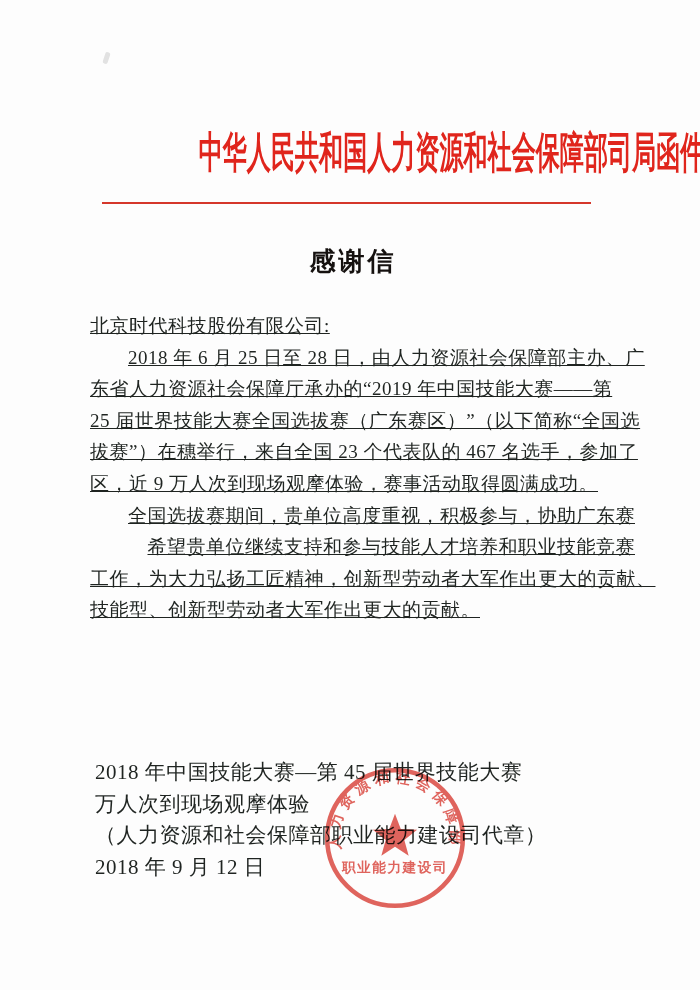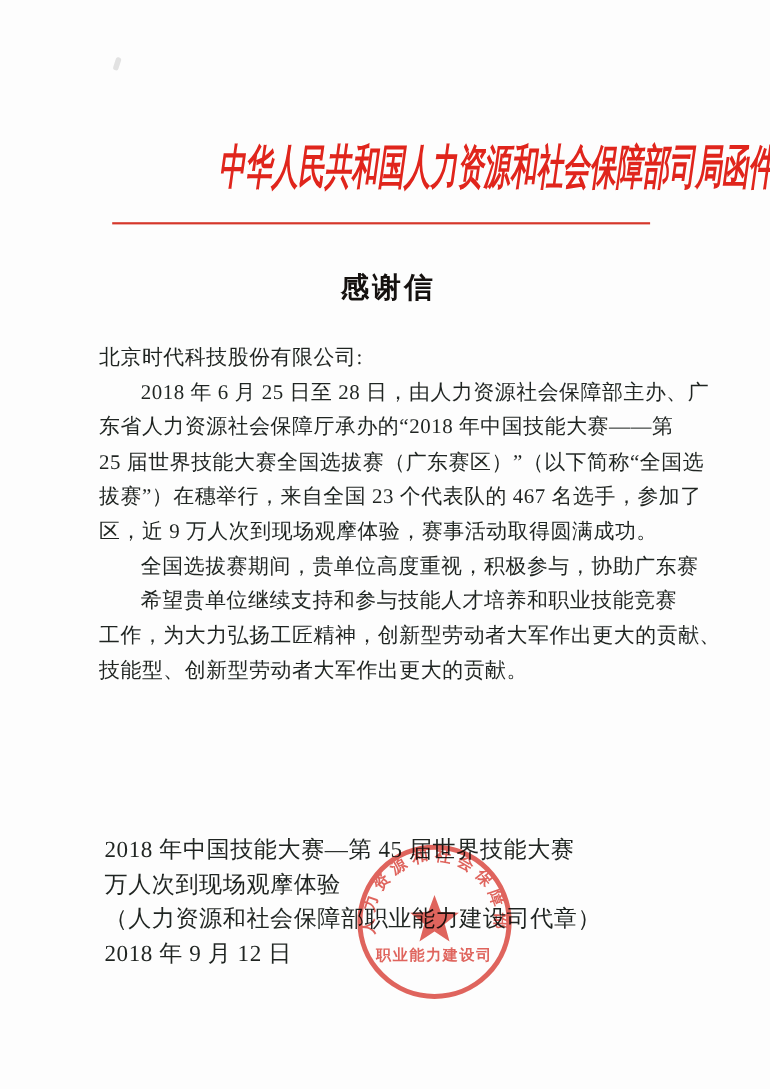--- a/index.html
+++ b/index.html
@@ -6,38 +6,38 @@
   body {
     width:700px; height:990px; position:relative; overflow:hidden;
     background:#fdfdfd;
     font-family:"Liberation Serif","DejaVu Serif",serif;
     color:#1f2421;
   }
   .speck{
     position:absolute; left:104px; top:52px; width:5px; height:12px;
     background:#e2e2e2; transform:rotate(18deg); border-radius:2px;
   }
-  .letterhead{ position:absolute; top:127px; left:0; width:700px; text-align:center;font-style:italic; }
+  .letterhead{ position:absolute; top:127px; left:0; width:700px; text-align:center; }
   .letterhead-inner{
     display:inline-block; white-space:nowrap;
     font-size:43px; font-weight:bold; line-height:52px;
     transform:scaleX(0.56); transform-origin:50% 50%;
     color:#e0251c;
   }
   .red-rule{ position:absolute; top:202px; left:102px; width:489px; height:2px; background:#d5372b; }
   .doc-heading{
     position:absolute; top:244px; left:0; width:706px; text-align:center;
     font-size:26px; font-weight:bold; letter-spacing:3px; color:#15110f;
   }
   .body-block{
     position:absolute; left:90px; top:310px; width:545px;
-    font-size:19px; line-height:31.6px; letter-spacing:0.5px;
+    font-size:19px; line-height:31.6px; letter-spacing:0.5px;text-decoration:underline;
   }
   .line{ white-space:nowrap; }
-  .paragraph .line:first-child{ text-indent:38px; }
+  .paragraph .line:first-child{ text-indent:38px;text-align:right; }
   .signature{
     position:absolute; left:95px; top:757px; width:600px; text-align:left;
     font-size:21px; line-height:31.5px; letter-spacing:0.5px;
   }
   .seal{
     position:absolute; left:314px; top:757px; width:162px; height:162px;
     mix-blend-mode:multiply; opacity:0.85; pointer-events:none;
   }
 </style>
 </head>
@@ -51,21 +51,21 @@
 
 <div class="red-rule"></div>
 
 <div class="doc-heading">感谢信</div>
 
 <div class="body-block">
   <div class="line">北京时代科技股份有限公司:</div>
   <div>
       <div class="paragraph">
         <div class="line">2018 年 6 月 25 日至 28 日，由人力资源社会保障部主办、广</div>
-        <div class="line">东省人力资源社会保障厅承办的“2018 年中国技能大赛——第</div>
+        <div class="line">东省人力资源社会保障厅承办的“2019 年中国技能大赛——第</div>
         <div class="line">25 届世界技能大赛全国选拔赛（广东赛区）”（以下简称“全国选</div>
         <div class="line">拔赛”）在穗举行，来自全国 23 个代表队的 467 名选手，参加了</div>
         <div class="line">区，近 9 万人次到现场观摩体验，赛事活动取得圆满成功。</div>
       </div>
       <div class="paragraph">
         <div class="line">全国选拔赛期间，贵单位高度重视，积极参与，协助广东赛</div>
       </div>
       <div class="paragraph">
         <div class="line">希望贵单位继续支持和参与技能人才培养和职业技能竞赛</div>
         <div class="line">工作，为大力弘扬工匠精神，创新型劳动者大军作出更大的贡献、</div>

